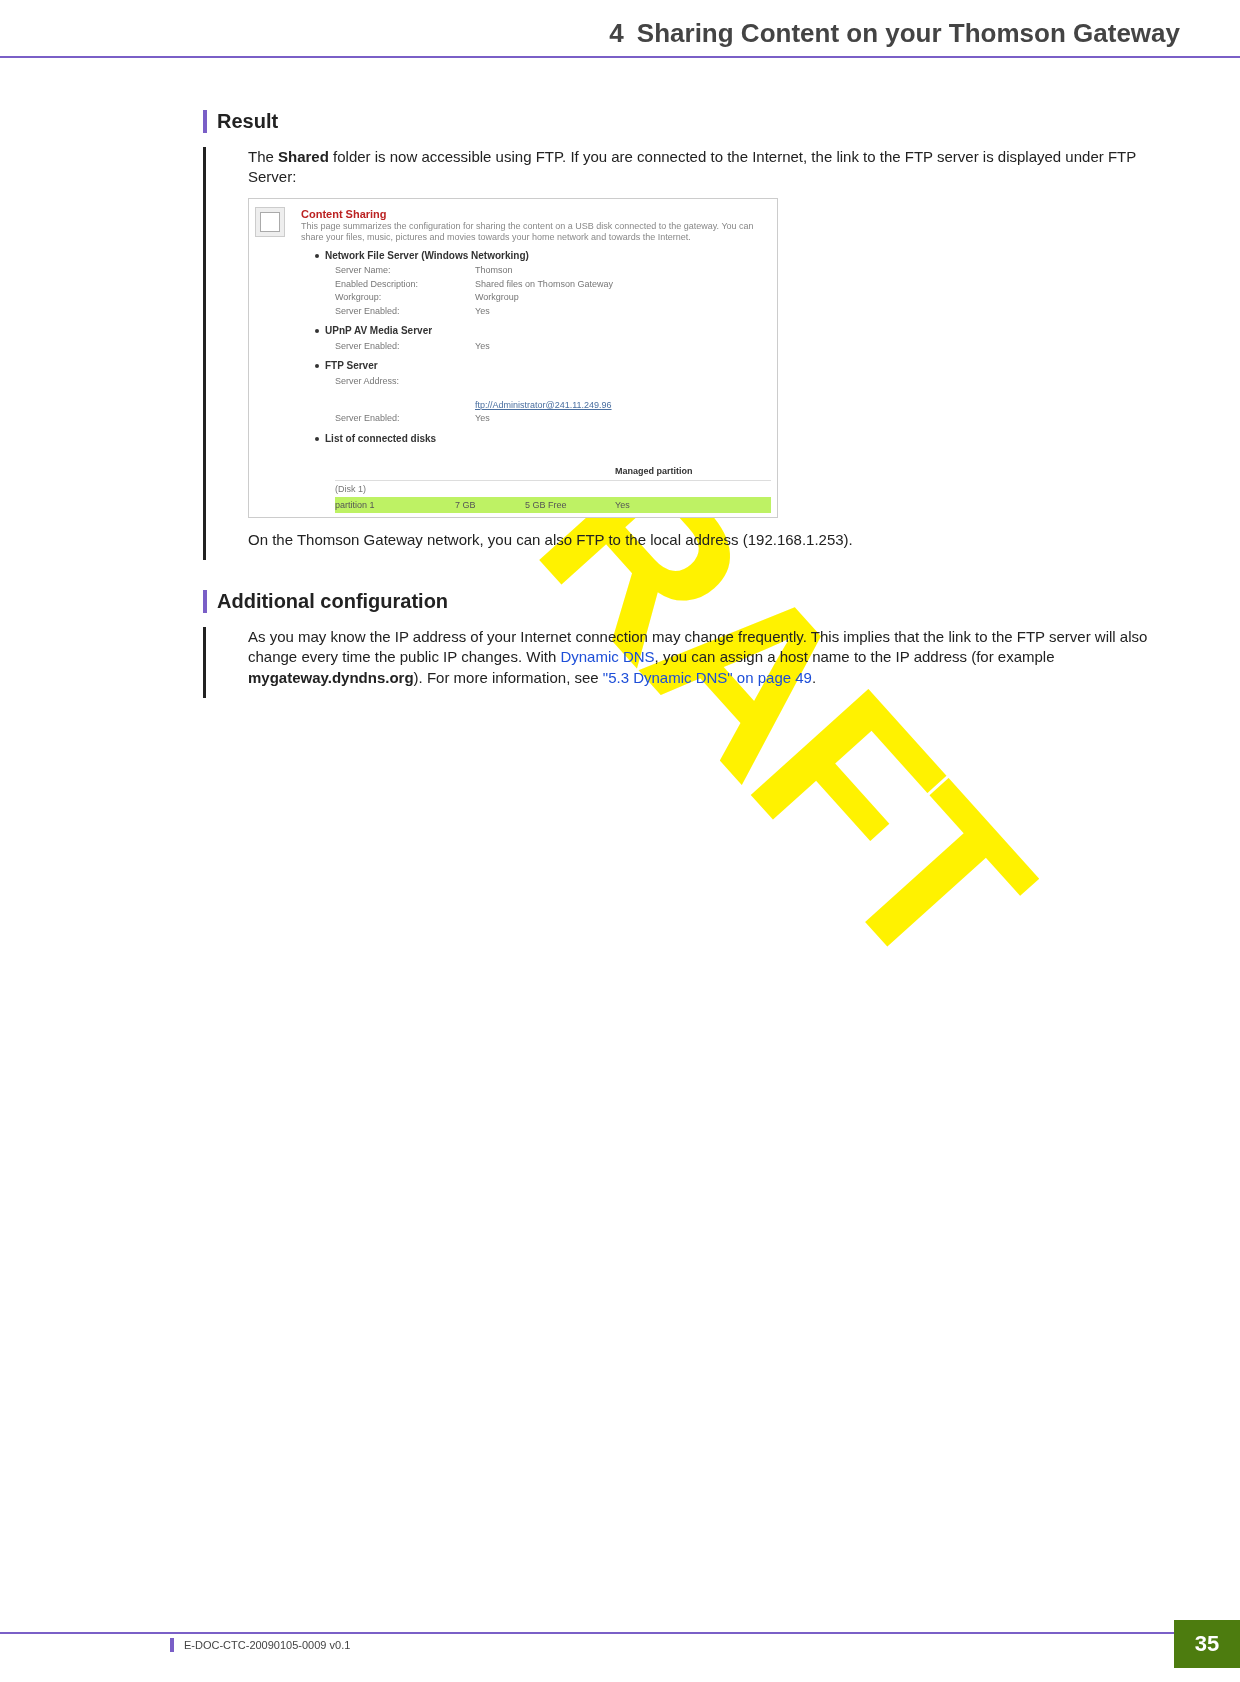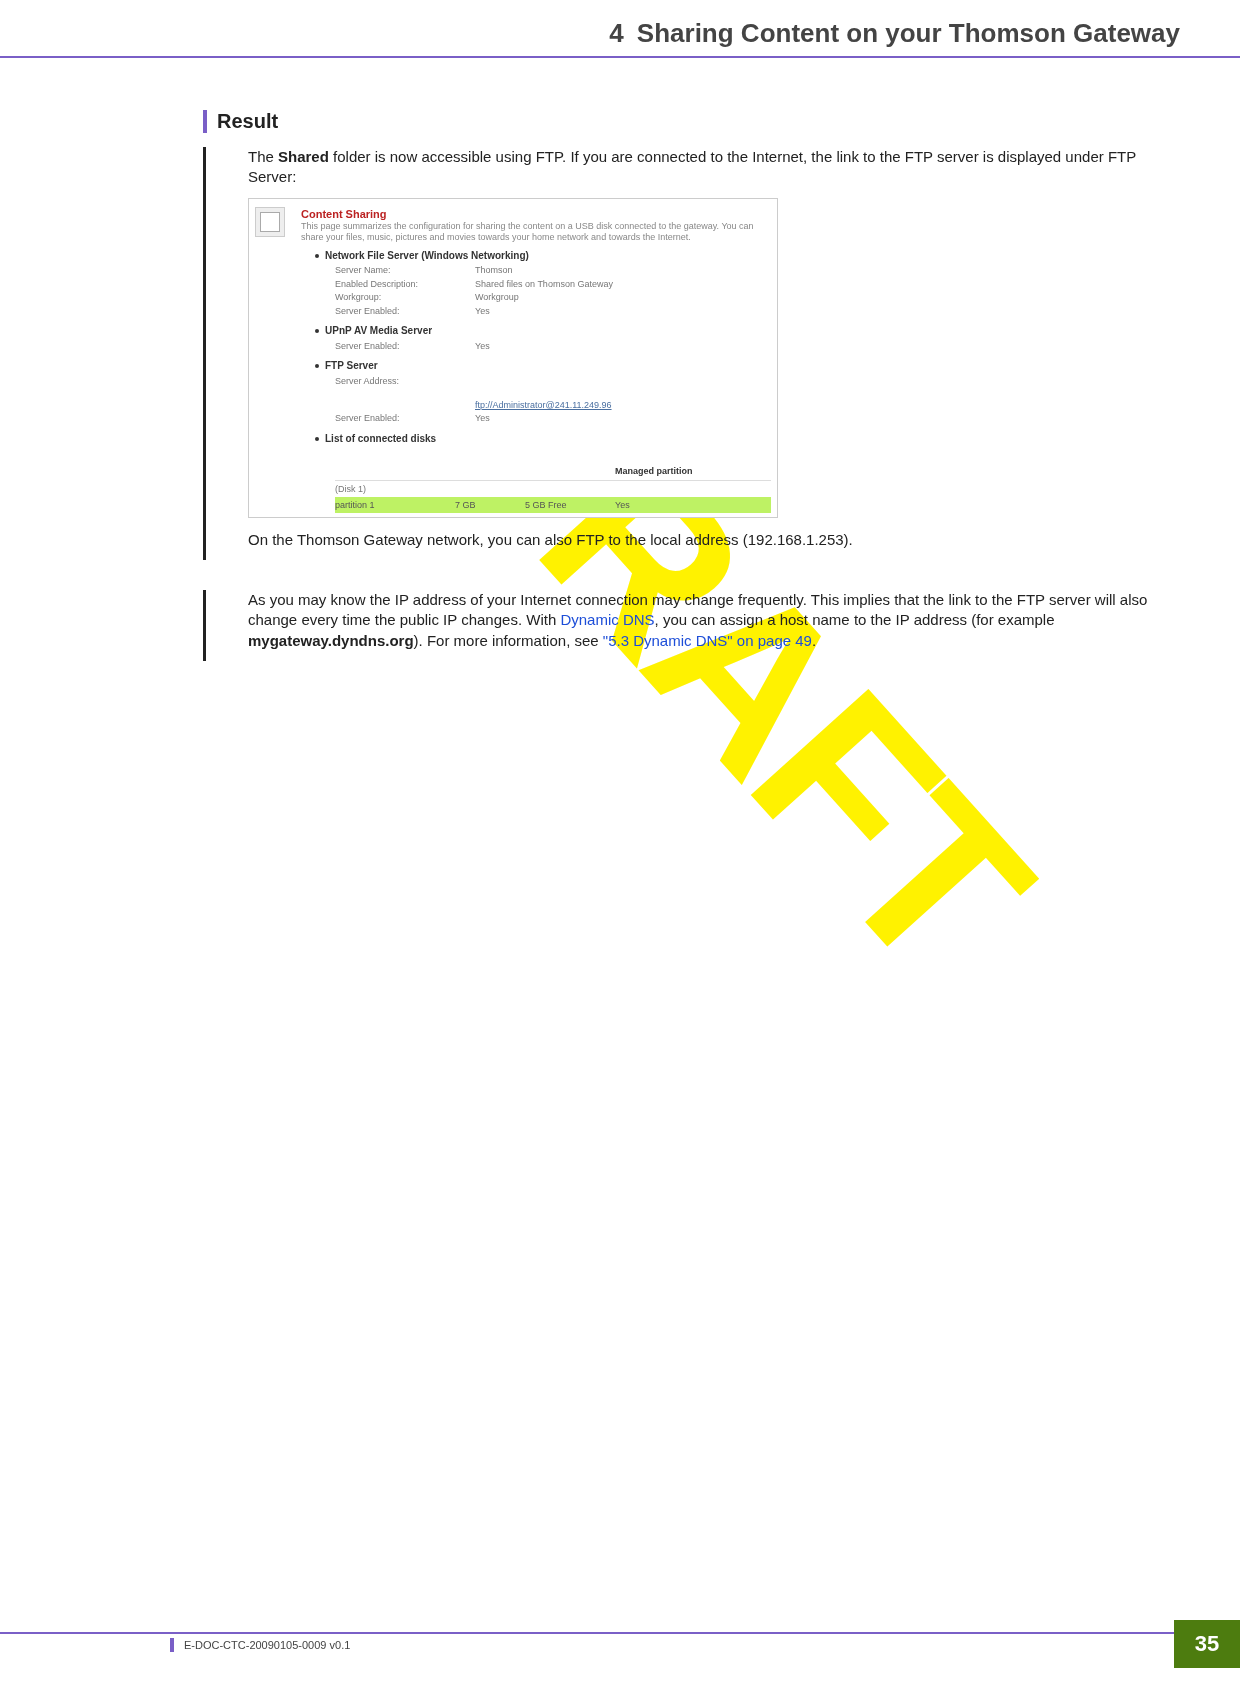--- a/index.html
+++ b/index.html
@@ -245,20 +245,24 @@
           <div class="c2">7 GB</div>
           <div class="c3">5 GB Free</div>
           <div class="c4">Yes</div>
         </div>
       </div>
 
       <p>On the Thomson Gateway network, you can also FTP to the local address (192.168.1.253).</p>
     </div>
   </div>
 
+  <div class="section-title-bar">
+    <div class="vbar"></div>
+    <div class="section-title">Additional configuration</div>
+  </div>
   <div class="block">
     <div class="leftbar"></div>
     <div class="block-text">
       <p>
         <span>As you may know the IP address of your Internet connection may change frequently. This implies that the link to the FTP server will also change every time the public IP changes. With </span><span class="ref-link">Dynamic DNS</span><span>, you can assign a host name to the IP address (for example </span><strong>mygateway.dyndns.org</strong><span>). For more information, see </span><span class="ref-link">"5.3 Dynamic DNS" on page 49</span><span>.</span>
       </p>
     </div>
   </div>
 
 </div>

